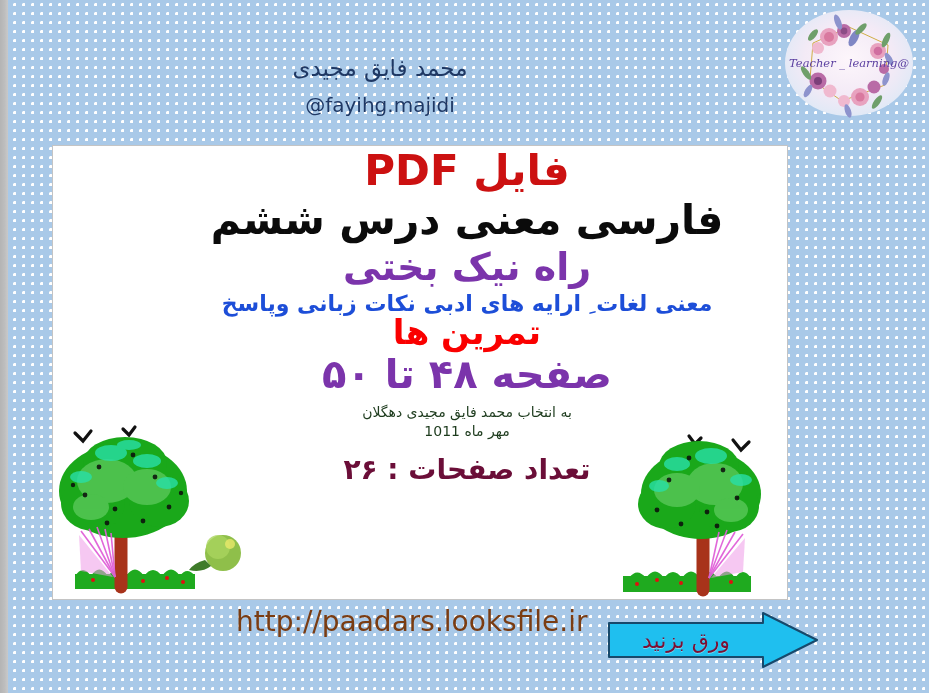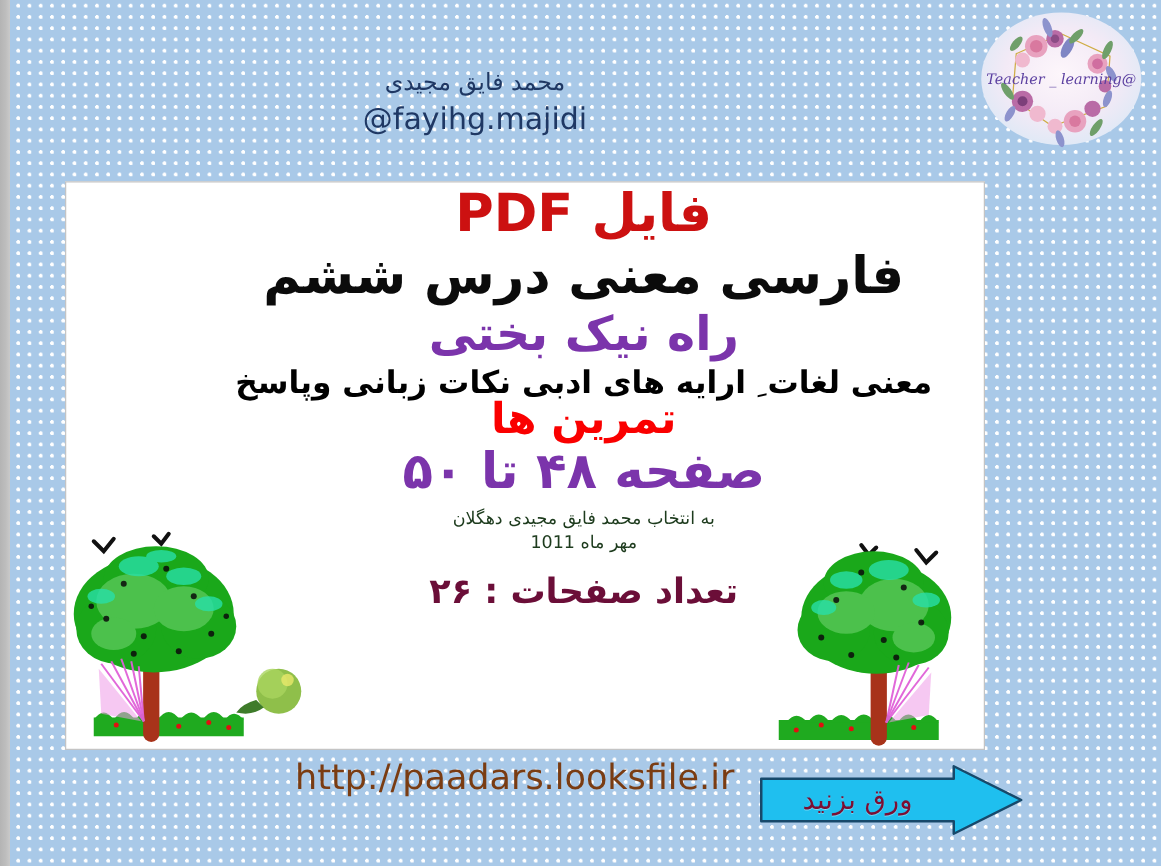--- a/index.html
+++ b/index.html
@@ -37,27 +37,27 @@
     position: absolute;
     top: 55px;
     left: 0;
     width: 760px;
     text-align: center;
     line-height: 1.18;
     color: #1f3864;
     pointer-events: none;
   }
   .header-name {
-    font-size: 19px;
+    font-size: 23px;
     letter-spacing: .2px;
   }
   .header-handle {
-    font-size: 24px;
+    font-size: 20px;
     direction: ltr;
-    margin-top: 4px;
+    margin-top: 12px;
   }
 
   
   .logo {
     position: absolute;
     top: 7px;
     right: 13px;
     width: 134px;
     height: 113px;
   }
@@ -105,22 +105,22 @@
     font-size: 41px;
     color: #0b0b0b;
   }
   .t-lesson {
     margin-top: 6px;
     font-size: 38px;
     color: #7b34ab;
   }
   .t-desc1 {
     margin-top: 7px;
-    font-size: 25px;
-    color: #000000;
+    font-size: 22px;
+    color: #1d4ed8;
   }
   .t-desc2 {
     margin-top: -1px;
     font-size: 34px;
     color: #fa0000;
   }
   .t-pages {
     margin-top: 4px;
     font-size: 40px;
     color: #7b34ab;

